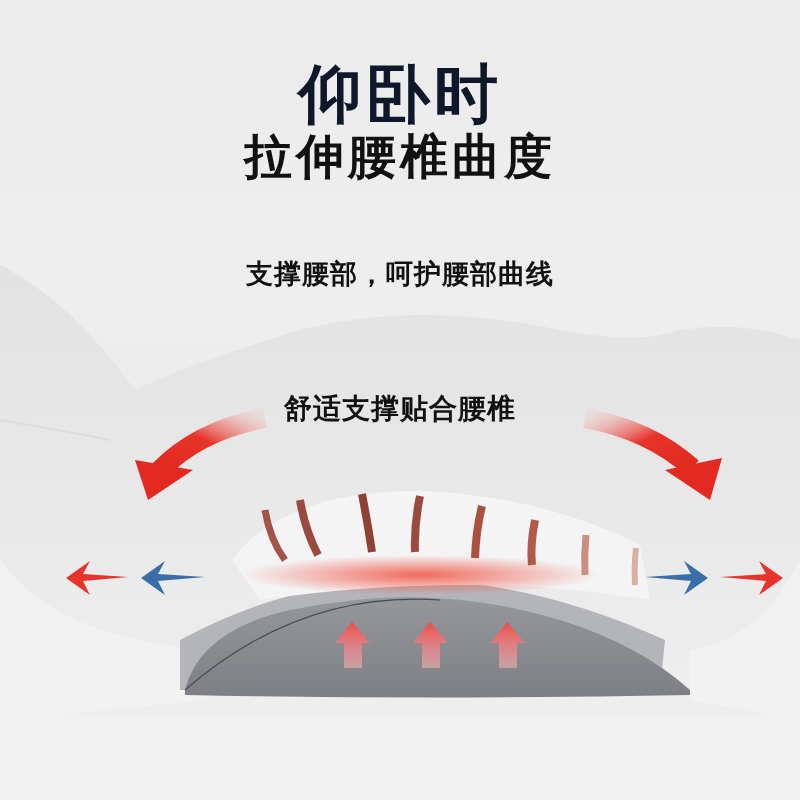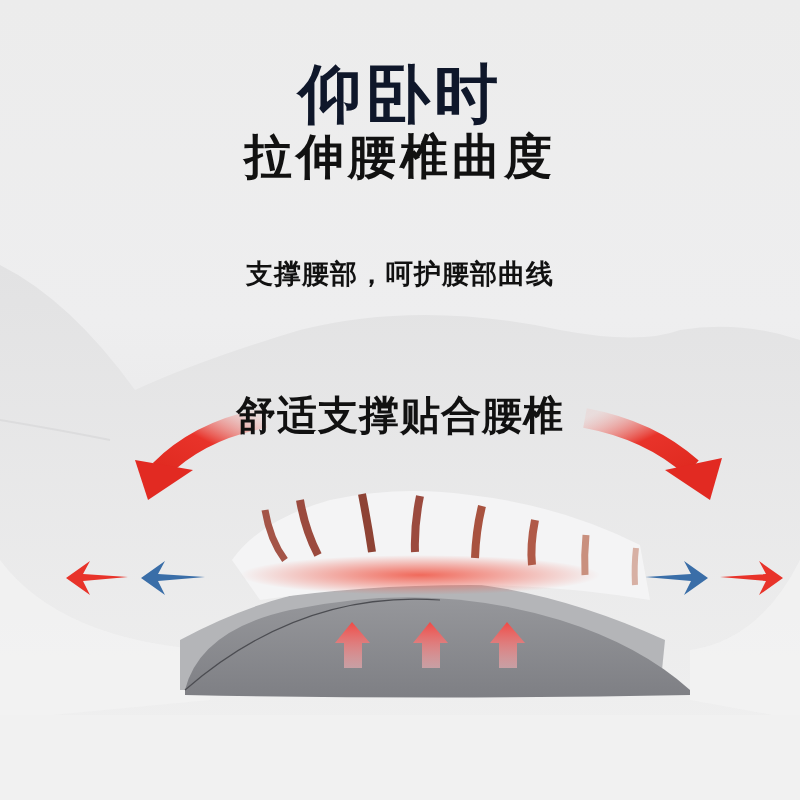--- a/index.html
+++ b/index.html
@@ -7,21 +7,21 @@
     background:linear-gradient(180deg,#ececec 0%,#eeeeef 40%,#e9e9ea 60%,#f0f0f0 100%);
     font-family:"DejaVu Sans",sans-serif;}
   .layer{position:absolute;left:0;top:0;}
   .title1{position:absolute;left:0;width:800px;top:62px;text-align:center;
     font-size:64px;font-weight:bold;color:#0f172a;letter-spacing:4px;line-height:1;}
   .title2{position:absolute;left:0;width:800px;top:132px;text-align:center;
     font-size:48px;font-weight:bold;color:#111;letter-spacing:4px;line-height:1;}
   .subtitle{position:absolute;left:0;width:800px;top:212px;text-align:center;
     font-size:27px;font-weight:bold;color:#111;letter-spacing:1px;line-height:1;margin-top:48px;}
   .callout{position:absolute;left:0;width:800px;top:395px;text-align:center;
-    font-size:40px;font-weight:bold;color:#111;letter-spacing:1px;line-height:1;}
+    font-size:28px;font-weight:bold;color:#111;letter-spacing:1px;line-height:1;}
 </style>
 </head>
 <body>
 
 <svg class="layer" width="800" height="800">
   <defs>
     <linearGradient id="bodyG" x1="0" y1="0" x2="0" y2="1">
       <stop offset="0" stop-color="#e2e2e3"></stop>
       <stop offset="1" stop-color="#f1f1f1"></stop>
     </linearGradient>

